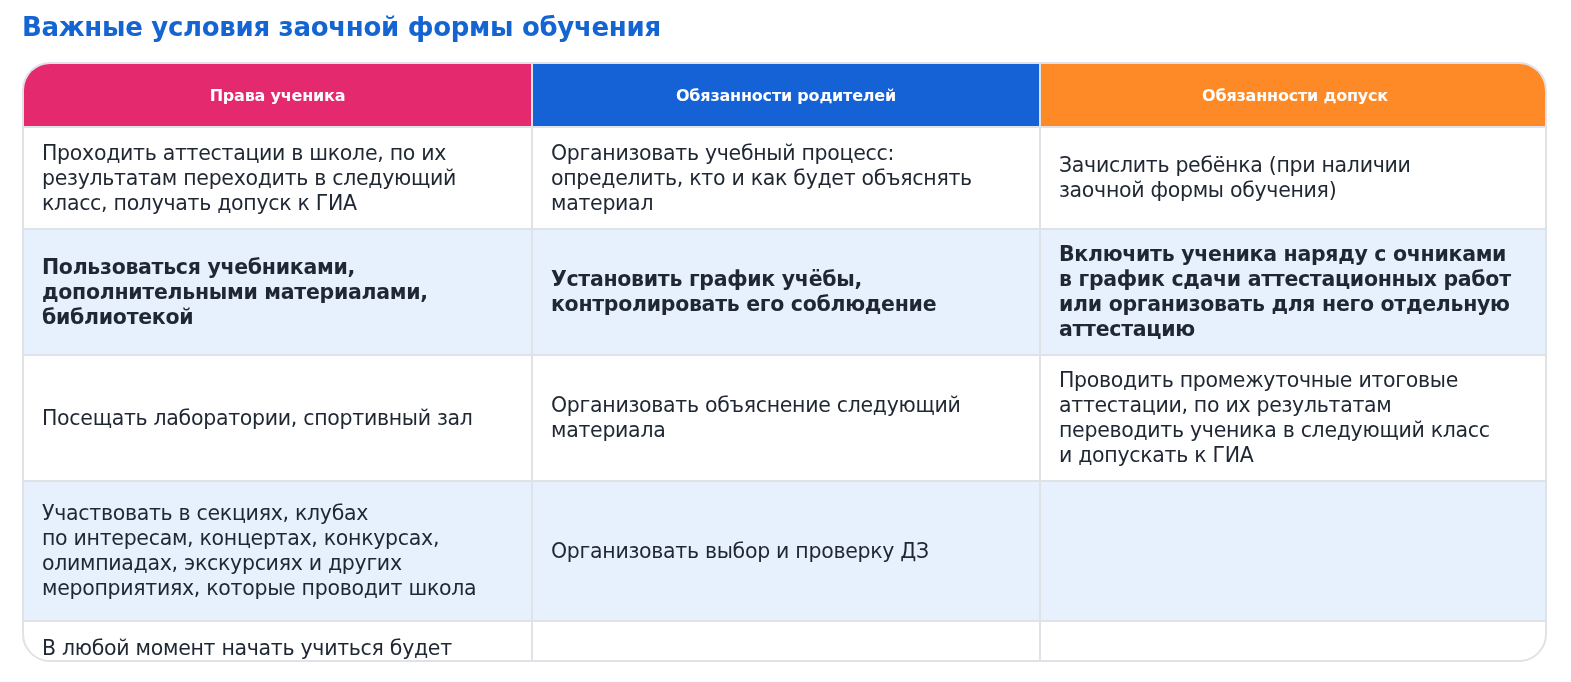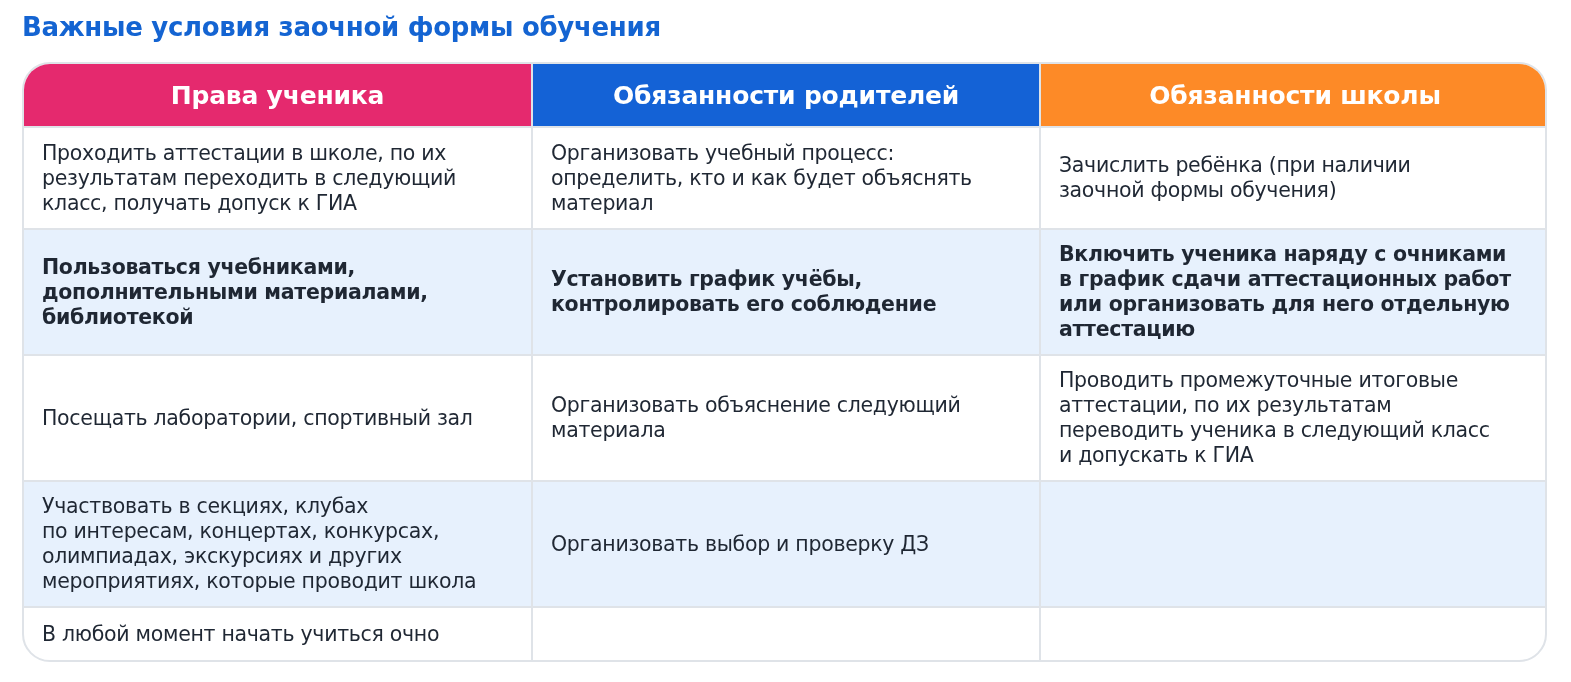--- a/index.html
+++ b/index.html
@@ -12,21 +12,21 @@
     margin-top: 8px;
   }
   .table-wrap {
     position: absolute; left: 22px; top: 62px; width: 1525px; height: 600px;
     border: 2px solid #dfe3e8; border-radius: 28px; overflow: hidden; box-sizing: border-box;
     background: #fff;
   }
   table { border-collapse: collapse; width: 100%; height: 100%; table-layout: fixed; }
   th {
     height: 62px; color: #fff; font-family: "DejaVu Sans", sans-serif; font-weight: bold;
-    font-size: 25px; text-align: center; vertical-align: middle; padding: 0;
+    font-size: 16px; text-align: center; vertical-align: middle; padding: 0;
     border-right: 2px solid #dfe3e8; letter-spacing: -0.2px; white-space: nowrap;
   }
   th:last-child { border-right: none; }
   td {
     font-family: "DejaVu Sans", sans-serif; font-size: 20.5px; line-height: 25px; color: #1f2733;
     padding: 0 18px; vertical-align: middle; border-right: 2px solid #dfe3e8; border-top: 2px solid #dfe3e8;
     letter-spacing: -0.3px;
   }
   td:last-child { border-right: none; }
   tr.alt td { background: #e7f1fd; }
@@ -42,21 +42,21 @@
   <table>
     <colgroup>
         <col class="c1">
         <col class="c2">
         <col class="c3">
       </colgroup>
     <thead>
       <tr>
         <th style="background:#e5296e;">Права ученика</th>
         <th style="background:#1462d6;">Обязанности родителей</th>
-        <th style="background:#fd8a27;">Обязанности школы</th>
+        <th style="background:#fd8a27;">Обязанности допуск</th>
       </tr>
     </thead>
     <tbody>
       <tr style="height:102px;">
         <td>
             <span class="cell-text">Проходить аттестации в школе, по их
 результатам переходить в следующий
 класс, получать допуск к ГИА</span>
           </td>
         <td>
@@ -94,37 +94,37 @@
             <span class="cell-text">Организовать объяснение следующий
 материала</span>
           </td>
         <td>
             <span class="cell-text">Проводить промежуточные итоговые
 аттестации, по их результатам
 переводить ученика в следующий класс
 и допускать к ГИА</span>
           </td>
       </tr>
-      <tr class="alt" style="height:126px;margin-left:27px;">
+      <tr class="alt" style="height:140px;margin-left:27px;">
         <td>
             <span class="cell-text">Участвовать в секциях, клубах
 по интересам, концертах, конкурсах,
 олимпиадах, экскурсиях и других
 мероприятиях, которые проводит школа</span>
           </td>
         <td>
             <span class="cell-text">Организовать выбор и проверку ДЗ</span>
           </td>
         <td>
             <span class="cell-text"></span>
           </td>
       </tr>
       <tr style="height:54px;">
         <td>
-            <span class="cell-text">В любой момент начать учиться очно</span>
+            <span class="cell-text">В любой момент начать учиться будет</span>
           </td>
         <td>
             <span class="cell-text"></span>
           </td>
         <td>
             <span class="cell-text"></span>
           </td>
       </tr>
     </tbody>
   </table>

